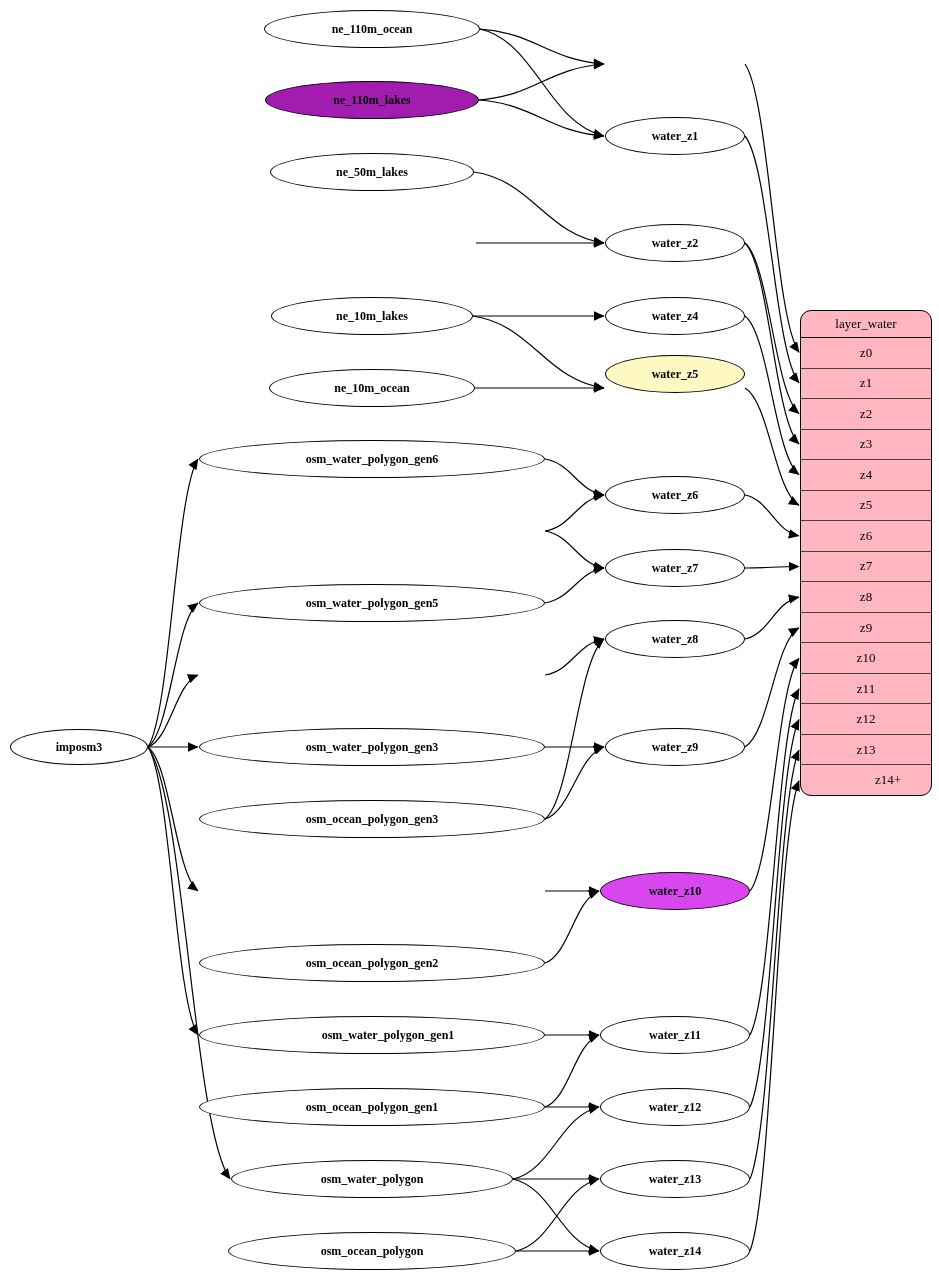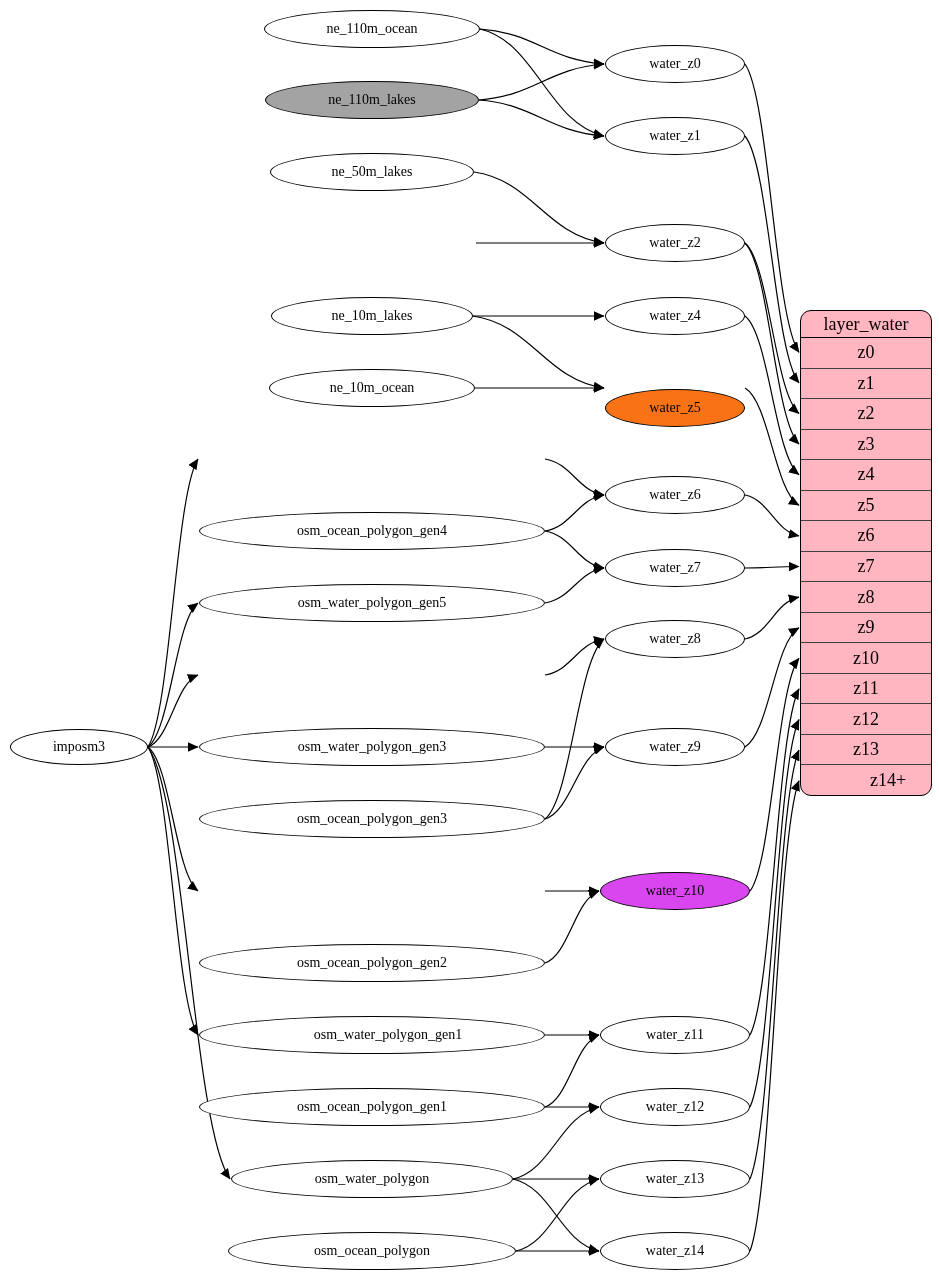--- a/index.html
+++ b/index.html
@@ -3,26 +3,26 @@
 <meta charset="utf-8">
 <style>
   * { margin:0; padding:0; box-sizing:border-box; }
   html,body { background:#ffffff; }
   body { font-family:"Liberation Serif","DejaVu Serif",serif; color:#000; }
   #canvas { position:relative; width:939px; height:1283px; background:#ffffff; overflow:hidden; }
   #edge-layer { position:absolute; left:0; top:0; }
   .node {
     position:absolute; border:1px solid #000; border-radius:50%;
     background:#fff; display:flex; align-items:center; justify-content:center;
-    font-size:14px; white-space:nowrap; z-index:2;
+    font-size:12px; white-space:nowrap; z-index:2;font-weight:bold;
   }
   .tbl {
     position:absolute; border:1px solid #000; border-radius:11px;
     display:flex; flex-direction:column; overflow:hidden; z-index:2;
-    font-size:18px; text-align:center;
+    font-size:13px; text-align:center;
   }
   .tbl-header { border-bottom:1px solid #000; display:flex; align-items:center; justify-content:center; }
   .tbl-row { flex:1; border-bottom:1px solid #404040; display:flex; align-items:center; justify-content:center; }
   .tbl-row:last-child { border-bottom:none;padding-left:44px; }
 </style>
 </head>
 <body>
 
 <div id="canvas">
   <svg id="edge-layer" width="939" height="1283" viewBox="0 0 939 1283">
@@ -94,38 +94,37 @@
       <div class="tbl-row">z8</div>
       <div class="tbl-row">z9</div>
       <div class="tbl-row">z10</div>
       <div class="tbl-row">z11</div>
       <div class="tbl-row">z12</div>
       <div class="tbl-row">z13</div>
       <div class="tbl-row">z14+</div>
     </div>
 <div class="node" style="left: 10px; top: 729px; width: 138px; height: 36px; background: rgb(255, 255, 255); border-color: rgb(0, 0, 0);">imposm3</div>
     <div class="node" style="left: 264px; top: 10px; width: 216px; height: 38px; background: rgb(255, 255, 255); border-color: rgb(0, 0, 0);">ne_110m_ocean</div>
-    <div class="node" style="left: 265px; top: 81px; width: 214px; height: 38px; background: #a3a3a3; border-color: rgb(0, 0, 0); text-align: center;">ne_110m_lakes</div>
+    <div class="node" style="left: 265px; top: 81px; width: 214px; height: 38px; background: #a21caf; border-color: rgb(0, 0, 0); text-align: center;">ne_110m_lakes</div>
     <div class="node" style="left: 270px; top: 153px; width: 204px; height: 38px; background: rgb(255, 255, 255); border-color: rgb(0, 0, 0);">ne_50m_lakes</div>
     <div class="node" style="left: 271px; top: 297px; width: 202px; height: 38px; background: rgb(255, 255, 255); border-color: rgb(0, 0, 0);">ne_10m_lakes</div>
     <div class="node" style="left: 269px; top: 369px; width: 206px; height: 38px; background: rgb(255, 255, 255); border-color: rgb(0, 0, 0);">ne_10m_ocean</div>
-    <div class="node" style="left: 199px; top: 512px; width: 346px; height: 38px; background: rgb(255, 255, 255); border-color: rgb(0, 0, 0);">osm_ocean_polygon_gen4</div>
+    <div class="node" style="left: 199px; top: 440px; width: 346px; height: 38px; background: rgb(255, 255, 255); border-color: rgb(0, 0, 0);">osm_water_polygon_gen6</div>
     <div class="node" style="left: 199px; top: 584px; width: 346px; height: 38px; background: rgb(255, 255, 255); border-color: rgb(0, 0, 0);">osm_water_polygon_gen5</div>
     <div class="node" style="left: 199px; top: 728px; width: 346px; height: 38px; background: rgb(255, 255, 255); border-color: rgb(0, 0, 0);">osm_water_polygon_gen3</div>
     <div class="node" style="left: 199px; top: 800px; width: 346px; height: 38px; background: rgb(255, 255, 255); border-color: rgb(0, 0, 0);">osm_ocean_polygon_gen3</div>
     <div class="node" style="left: 199px; top: 944px; width: 346px; height: 38px; background: rgb(255, 255, 255); border-color: rgb(0, 0, 0);">osm_ocean_polygon_gen2</div>
     <div class="node" style="left: 199px; top: 1016px; width: 346px; height: 38px; background: rgb(255, 255, 255); border-color: rgb(0, 0, 0); padding-left: 32px;">osm_water_polygon_gen1</div>
     <div class="node" style="left: 199px; top: 1088px; width: 346px; height: 38px; background: rgb(255, 255, 255); border-color: rgb(0, 0, 0);">osm_ocean_polygon_gen1</div>
     <div class="node" style="left: 231px; top: 1160px; width: 282px; height: 38px; background: rgb(255, 255, 255); border-color: rgb(0, 0, 0);">osm_water_polygon</div>
     <div class="node" style="left: 228px; top: 1232px; width: 288px; height: 38px; background: rgb(255, 255, 255); border-color: rgb(0, 0, 0);">osm_ocean_polygon</div>
-    <div class="node" style="left: 605px; top: 45px; width: 140px; height: 38px; background: rgb(255, 255, 255); border-color: rgb(0, 0, 0);">water_z0</div>
     <div class="node" style="left: 605px; top: 117px; width: 140px; height: 38px; background: rgb(255, 255, 255); border-color: rgb(0, 0, 0);">water_z1</div>
     <div class="node" style="left: 605px; top: 224px; width: 140px; height: 38px; background: rgb(255, 255, 255); border-color: rgb(0, 0, 0);">water_z2</div>
     <div class="node" style="left: 605px; top: 297px; width: 140px; height: 38px; background: rgb(255, 255, 255); border-color: rgb(0, 0, 0);">water_z4</div>
-    <div class="node" style="left: 605px; top: 389px; width: 140px; height: 38px; background: #f97316; border-color: rgb(0, 0, 0);">water_z5</div>
+    <div class="node" style="left: 605px; top: 355px; width: 140px; height: 38px; background: #fef9c3; border-color: rgb(0, 0, 0);">water_z5</div>
     <div class="node" style="left: 605px; top: 476px; width: 140px; height: 38px; background: rgb(255, 255, 255); border-color: rgb(0, 0, 0);">water_z6</div>
     <div class="node" style="left: 605px; top: 549px; width: 140px; height: 38px; background: rgb(255, 255, 255); border-color: rgb(0, 0, 0);">water_z7</div>
     <div class="node" style="left: 605px; top: 620px; width: 140px; height: 38px; background: rgb(255, 255, 255); border-color: rgb(0, 0, 0);">water_z8</div>
     <div class="node" style="left: 605px; top: 728px; width: 140px; height: 38px; background: rgb(255, 255, 255); border-color: rgb(0, 0, 0);">water_z9</div>
     <div class="node" style="left: 600px; top: 872px; width: 150px; height: 38px; background: #d946ef; border-color: rgb(0, 0, 0);">water_z10</div>
     <div class="node" style="left: 600px; top: 1016px; width: 150px; height: 38px; background: rgb(255, 255, 255); border-color: rgb(0, 0, 0);">water_z11</div>
     <div class="node" style="left: 600px; top: 1088px; width: 150px; height: 38px; background: rgb(255, 255, 255); border-color: rgb(0, 0, 0);">water_z12</div>
     <div class="node" style="left: 600px; top: 1160px; width: 150px; height: 38px; background: rgb(255, 255, 255); border-color: rgb(0, 0, 0);">water_z13</div>
     <div class="node" style="left: 600px; top: 1232px; width: 150px; height: 38px; background: rgb(255, 255, 255); border-color: rgb(0, 0, 0);">water_z14</div>
   </div>

